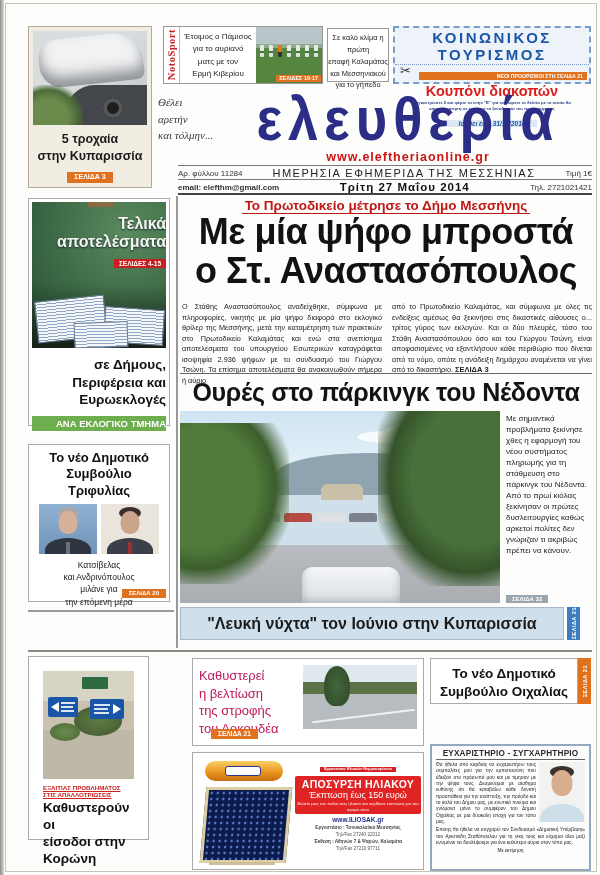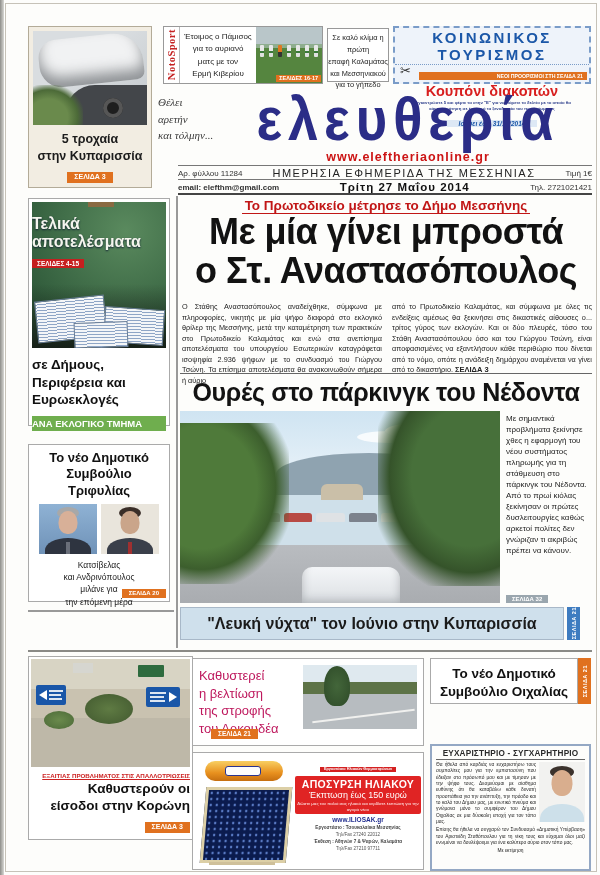--- a/index.html
+++ b/index.html
@@ -50,21 +50,21 @@
   .mrow{left:178px;width:414px;display:flex;justify-content:space-between;align-items:center;color:#333;}
   #mrow1{top:167px;font-size:8px;}
   #mrow1 .center{font-size:11px;letter-spacing:1.5px;color:#222;}
   #mrow2{top:181px;font-size:8px;}
   #mrow2 .center{font-size:11.5px;font-weight:bold;letter-spacing:1px;color:#111;text-align:right;}
   #mrow2 .left{font-weight:bold;}
 
   #col-divider{left:176px;top:196px;width:2px;height:452px;background:#999;}
 
   
-  #results-box{left:28px;top:198px;width:142px;height:228px;border:1px solid #aaa;background:#fff;padding:3px;text-align:left;box-sizing:border-box;}
+  #results-box{left:28px;top:198px;width:142px;height:228px;border:1px solid #aaa;background:#fff;padding:3px;text-align:right;box-sizing:border-box;}
   .chalk{position:relative;height:146px;background:radial-gradient(circle at 70% 20%,#5a8a5e,#2f5a3a 75%);overflow:hidden;}
   .chalk-frame{position:absolute;top:0;left:42%;width:26px;height:5px;background:#8a6a42;}
   .chalk-title{position:relative;padding-top:13px;color:#f5f5ee;font-weight:bold;font-size:16px;line-height:1.15;text-shadow:0 1px 2px #123;}
   .chalk-badge{display:inline-block;background:#c61f1f;color:#fff;font-weight:bold;font-size:6.5px;padding:1px 5px;margin-top:2px;}
   .papers{position:absolute;left:0;right:0;bottom:0;height:64px;background:linear-gradient(transparent,rgba(18,22,18,.85));}
   .stack{position:absolute;background:repeating-linear-gradient(180deg,#f4f6f8 0 2px,#8fa6c6 2px 3px);border:1px solid #6b7f98;}
   .stack1{left:4px;bottom:8px;width:68px;height:40px;transform:rotate(-6deg);}
   .stack2{right:2px;bottom:4px;width:58px;height:34px;transform:rotate(4deg);}
   .stack3{left:42px;bottom:0;width:52px;height:24px;transform:rotate(-2deg);}
   .results-sub{font-weight:bold;font-size:13.5px;line-height:1.3;margin-top:8px;color:#111;}
@@ -82,21 +82,21 @@
   .skin-a{background:#d8b098;} .skin-b{background:#caa58a;}
   .shoulders{position:absolute;bottom:-8px;left:50%;transform:translateX(-50%);width:46px;height:24px;border-radius:50% 50% 0 0;}
   .suit-a{background:#2e3440;} .suit-b{background:#3a3f4a;}
   .tie{position:absolute;bottom:0;left:50%;transform:translateX(-50%);width:4px;height:12px;}
   .tie-a{background:#6a6f7a;} .tie-b{background:#a03030;}
   .trif-caption{font-size:8.5px;line-height:1.45;margin-top:5px;color:#222;}
   .trif-badge{position:absolute;right:3px;bottom:3px;font-size:6px;}
 
   #left-rule{left:28px;top:610px;width:146px;height:2px;background:#999;}
 
-  #koroni-box{left:28px;top:656px;width:165px;height:184px;border:1px solid #aaa;background:#fff;padding:2px;text-align:right;box-sizing:border-box;}
+  #koroni-box{left:28px;top:656px;width:121px;height:184px;border:1px solid #aaa;background:#fff;padding:14px;text-align:left;box-sizing:border-box;}
   .koroni-photo{position:relative;height:108px;background:linear-gradient(#d8d4c4 0 28%,#c9c2b0 28% 55%,#beb8a8 55% 100%);overflow:hidden;}
   .k-bush{position:absolute;left:34%;top:32%;width:48px;height:30px;border-radius:50%;background:radial-gradient(#5f7b43,#41582f);}
   .k-bush2{position:absolute;left:8%;top:48%;width:30px;height:18px;border-radius:50%;background:radial-gradient(#6a8a4c,#4c6a38);}
   .k-sign{position:absolute;background:#1956a8;border-radius:2px;}
   .k-sl{left:5px;top:26px;width:30px;height:20px;}
   .k-sr{right:10px;top:28px;width:34px;height:20px;}
   .k-sg{right:26px;top:6px;width:26px;height:12px;background:#2e6b3e;border-radius:1px;position:absolute;}
   .k-sw{left:42px;top:4px;width:20px;height:10px;background:#d6d6d0;position:absolute;}
   .tri{width:0;height:0;position:absolute;top:5px;border-top:5px solid transparent;border-bottom:5px solid transparent;}
   .tri-l{left:3px;border-right:8px solid #fff;}
@@ -321,21 +321,21 @@
     <div class="koroni-kicker">ΕΞΑΙΤΙΑΣ ΠΡΟΒΛΗΜΑΤΟΣ ΣΤΙΣ ΑΠΑΛΛΟΤΡΙΩΣΕΙΣ</div>
     <div class="koroni-title pre">Καθυστερούν οι
 είσοδοι στην Κορώνη</div>
     <span class="badge">ΣΕΛΙΔΑ 3</span>
   </div>
 
   <div id="lead-kicker" class="abs">
     <span>Το Πρωτοδικείο μέτρησε το Δήμο Μεσσήνης</span>
   </div>
   <div id="lead-headline" class="abs">
-    <div>Με μία γίνει μπροστά</div>
+    <div>Με μία ψήφο μπροστά</div>
     <div>ο Στ. Αναστασόπουλος</div>
   </div>
   <div id="lead-body" class="abs">
     <div class="lead-col">Ο Στάθης Αναστασόπουλος αναδείχθηκε, σύμφωνα με πληροφορίες, νικητής με μία ψήφο διαφορά στο εκλογικό θρίλερ της Μεσσήνης, μετά την καταμέτρηση των πρακτικών στο Πρωτοδικείο Καλαμάτας και ενώ στα ανεπίσημα αποτελέσματα του υπουργείου Εσωτερικών καταγράφεται ισοψηφία 2.936 ψήφων με το συνδυασμό του Γιώργου Τσώνη. Τα επίσημα αποτελέσματα θα ανακοινωθούν σήμερα ή αύριο</div>
     <div class="lead-col">
       <span>από το Πρωτοδικείο Καλαμάτας, και σύμφωνα με όλες τις ενδείξεις αμέσως θα ξεκινήσει στις δικαστικές αίθουσες ο... τρίτος γύρος των εκλογών. Και οι δύο πλευρές, τόσο του Στάθη Αναστασόπουλου όσο και του Γιώργου Τσώνη, είναι αποφασισμένες να εξαντλήσουν κάθε περιθώριο που δίνεται από το νόμο, οπότε η ανάδειξη δημάρχου αναμένεται να γίνει από το δικαστήριο.</span>
       <b class="pref">ΣΕΛΙΔΑ 3</b>
     </div>
   </div>
   <div id="lead-rule" class="abs"></div>

